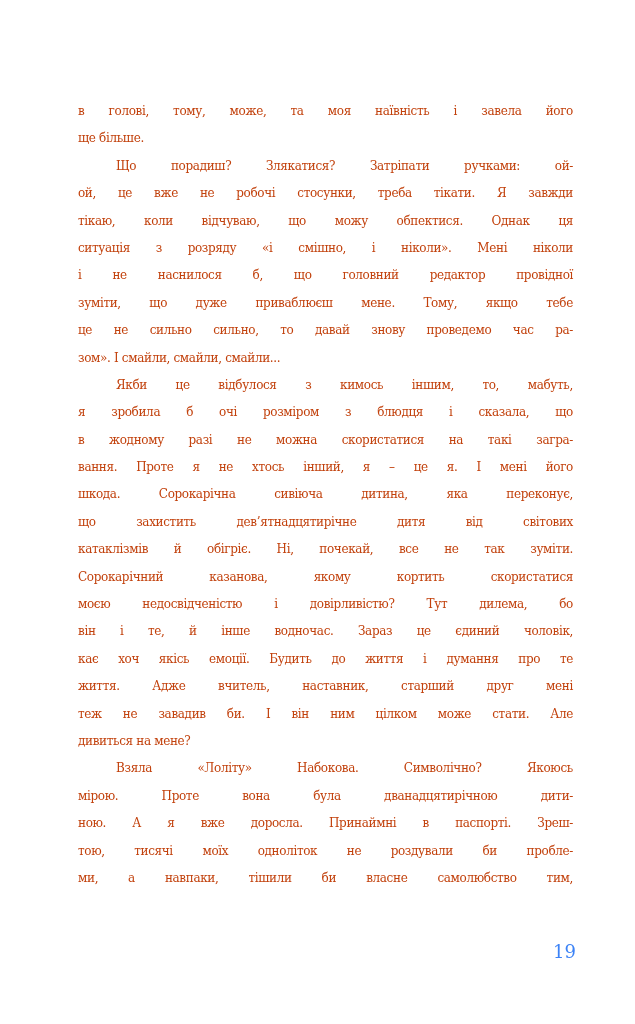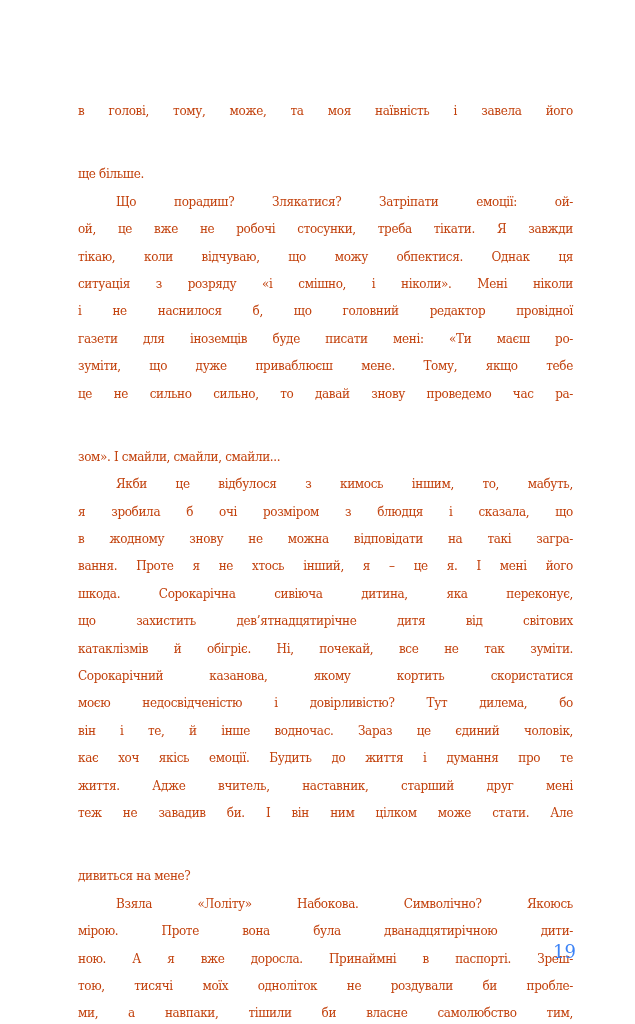--- a/index.html
+++ b/index.html
@@ -4,46 +4,45 @@
 <style>
   html, body { margin: 0; padding: 0; background: #ffffff; }
   body { width: 635px; height: 1024px; position: relative; overflow: hidden; }
   .page {
     position: absolute; left: 78px; top: 98px; width: 495px;
     font-family: "DejaVu Serif", "Liberation Serif", serif;
     font-size: 12px; line-height: 27.4px; color: #c2410c;
     letter-spacing: -0.35px;
   }
   .line { display: block; white-space: nowrap; text-align: justify; text-align-last: justify; height: 27.4px; overflow: visible; }
-  .line.last { text-align-last: left; margin-top: 36px; }
+  .line.last { text-align-last: left; }
   .line.indent { padding-left: 38px; }
   .page-number {
     position: absolute; left: 553px; top: 941px;
     font-family: "DejaVu Serif", "Liberation Serif", serif;
     font-size: 18px; color: #3b82f6;
   }
 </style>
 </head>
 <body>
 
 <div class="page" id="page-text">
     <span class="line">в голові, тому, може, та моя наївність і завела його</span>
     <span class="line last">ще більше.</span>
-    <span class="line indent">Що порадиш? Злякатися? Затріпати емоції: ой-</span>
+    <span class="line indent">Що порадиш? Злякатися? Затріпати ручками: ой-</span>
     <span class="line">ой, це вже не робочі стосунки, треба тікати. Я завжди</span>
     <span class="line">тікаю, коли відчуваю, що можу обпектися. Однак ця</span>
     <span class="line">ситуація з розряду «і смішно, і ніколи». Мені ніколи</span>
     <span class="line">і не наснилося б, що головний редактор провідної</span>
-    <span class="line">газети для іноземців буде писати мені: «Ти маєш ро-</span>
     <span class="line">зуміти, що дуже приваблюєш мене. Тому, якщо тебе</span>
     <span class="line">це не сильно сильно, то давай знову проведемо час ра-</span>
     <span class="line last">зом». І смайли, смайли, смайли...</span>
     <span class="line indent">Якби це відбулося з кимось іншим, то, мабуть,</span>
     <span class="line">я зробила б очі розміром з блюдця і сказала, що</span>
-    <span class="line">в жодному знову не можна відповідати на такі загра-</span>
+    <span class="line">в жодному разі не можна скористатися на такі загра-</span>
     <span class="line">вання. Проте я не хтось інший, я – це я. І мені його</span>
     <span class="line">шкода. Сорокарічна сивіюча дитина, яка переконує,</span>
     <span class="line">що захистить дев’ятнадцятирічне дитя від світових</span>
     <span class="line">катаклізмів й обігріє. Ні, почекай, все не так зуміти.</span>
     <span class="line">Сорокарічний казанова, якому кортить скористатися</span>
     <span class="line">моєю недосвідченістю і довірливістю? Тут дилема, бо</span>
     <span class="line">він і те, й інше водночас. Зараз це єдиний чоловік,</span>
     <span class="line">кає хоч якісь емоції. Будить до життя і думання про те</span>
     <span class="line">життя. Адже вчитель, наставник, старший друг мені</span>
     <span class="line">теж не завадив би. І він ним цілком може стати. Але</span>

